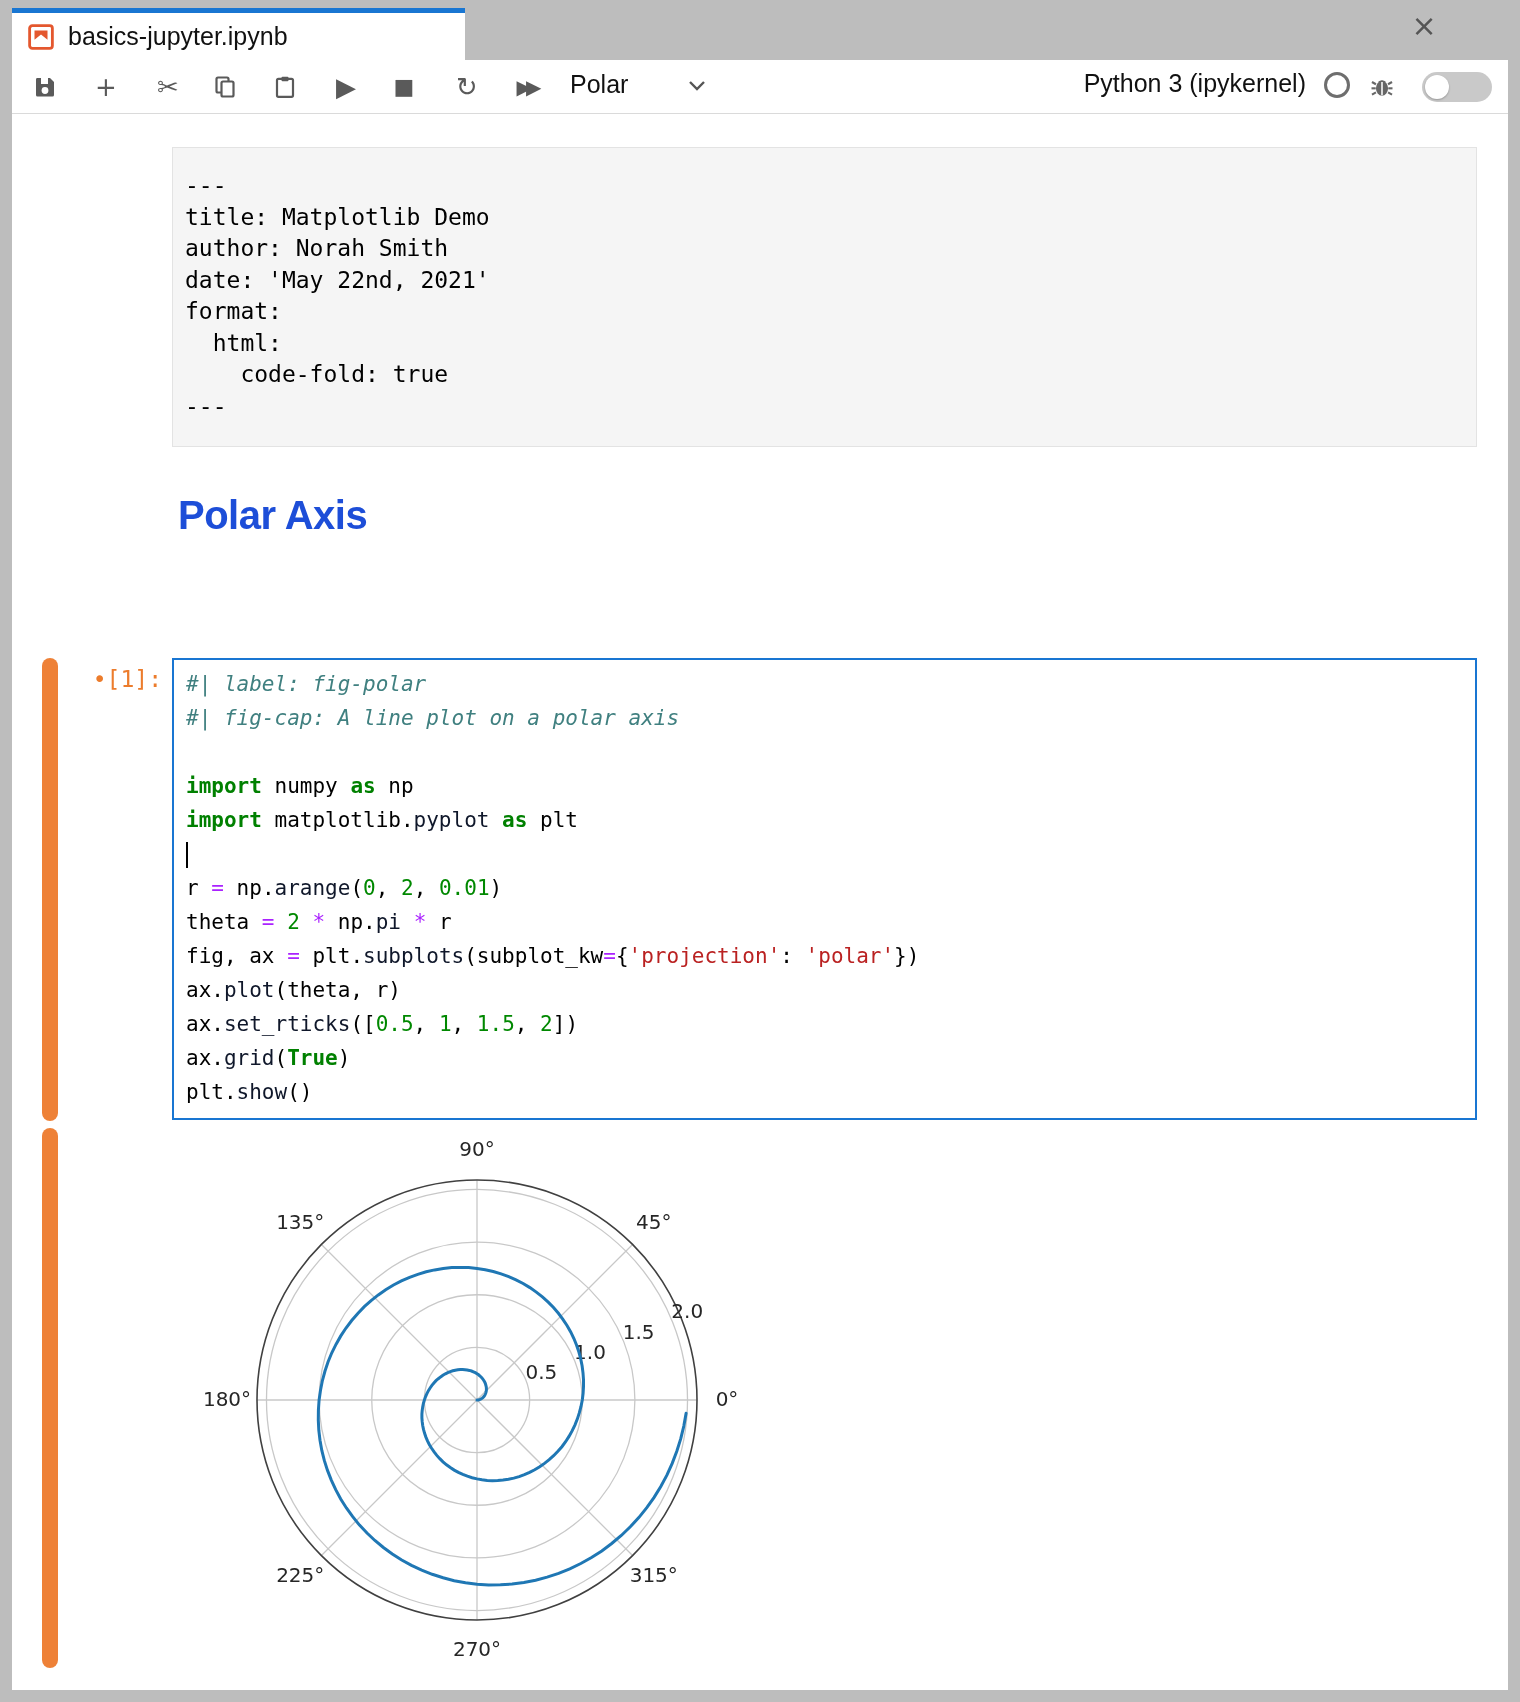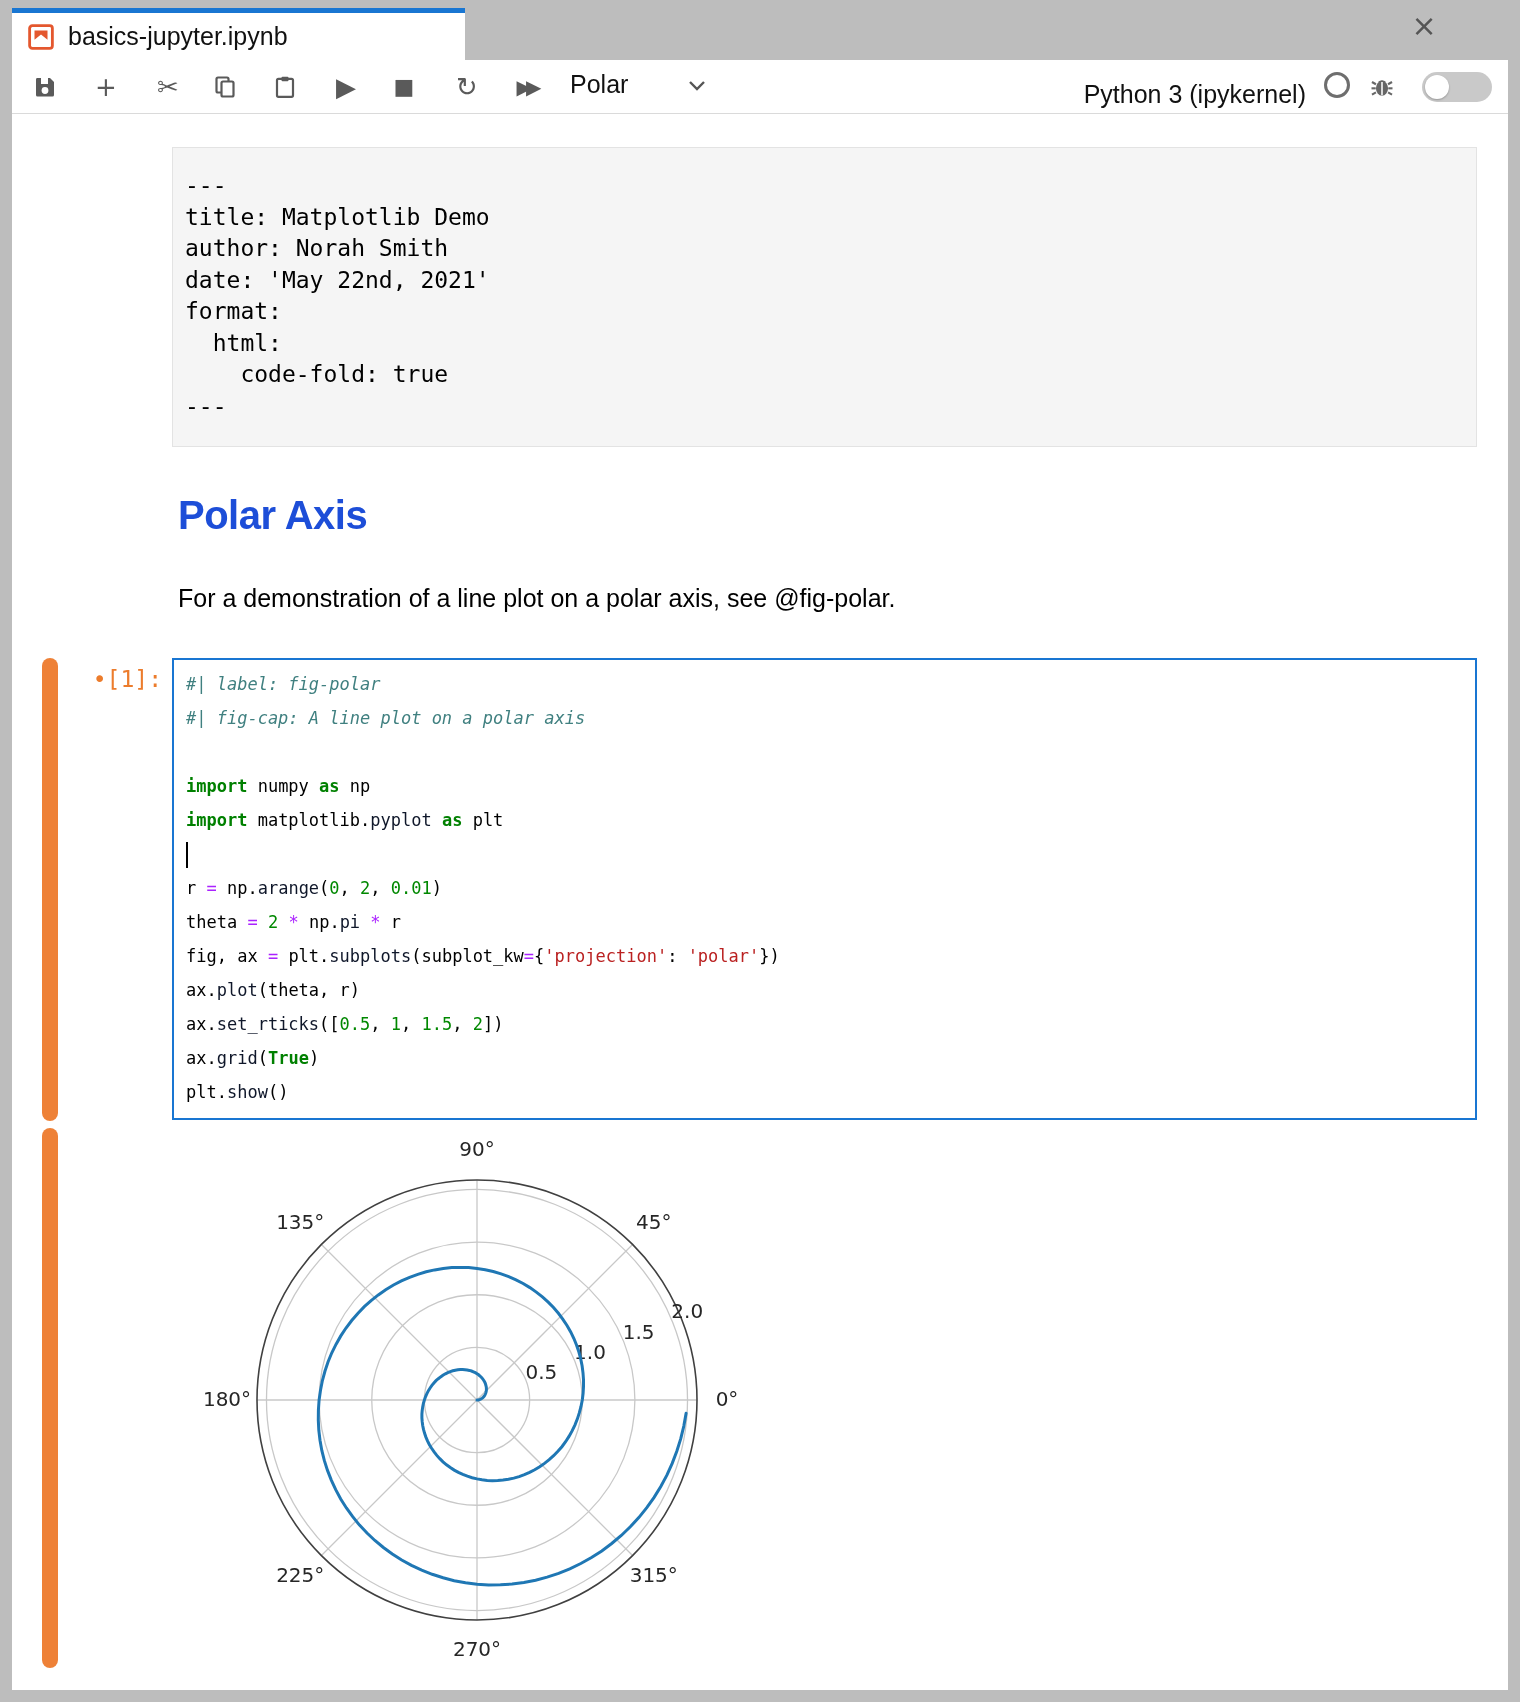--- a/index.html
+++ b/index.html
@@ -38,21 +38,21 @@
     display:flex;align-items:center;justify-content:center;
     color:#5a5a5a;cursor:pointer;
   }
   .tbtn .glyph{font-family:"DejaVu Sans",sans-serif;font-size:26px;line-height:1;}
   .glyph.small{font-size:22px;}
   .glyph.ff{letter-spacing:-6px;font-size:20px;padding-right:6px;}
   .celltype{
     position:absolute;left:558px;top:10px;font-size:25px;color:#111;cursor:pointer;
   }
   .chev{position:absolute;left:676px;top:20px;cursor:pointer;}
-  .kernel-name{position:absolute;right:202px;top:20px;font-size:25px;color:#111;cursor:pointer;}
+  .kernel-name{position:absolute;right:202px;top:9px;font-size:25px;color:#111;cursor:pointer;}
   .kstatus{
     position:absolute;right:158px;top:12px;width:26px;height:26px;border-radius:50%;
     border:3px solid #6e6e6e;box-sizing:border-box;cursor:pointer;
   }
   .bug{position:absolute;right:112px;top:12px;width:28px;height:28px;cursor:pointer;}
   .toggle{
     position:absolute;right:16px;top:12px;width:70px;height:30px;border-radius:15px;
     background:#c9c9c9;cursor:pointer;
   }
   .toggle .knob{
@@ -78,21 +78,21 @@
   }
   .bar-input{top:598px;height:463px;}
   .bar-output{top:1068px;height:540px;}
   .prompt{
     position:absolute;left:40px;top:606px;width:110px;text-align:right;
     font-family:"DejaVu Sans Mono",monospace;font-size:23px;color:#ec7c2c;
   }
   .code-cell{
     position:absolute;left:160px;top:598px;width:1305px;height:462px;
     border:2px solid #1976d2;box-sizing:border-box;background:#fff;
-    font-family:"DejaVu Sans Mono",monospace;font-size:17px;line-height:34px;
+    font-family:"DejaVu Sans Mono",monospace;font-size:21px;line-height:34px;
     padding:7px 0 0 12px;white-space:pre;cursor:text;
   }
   .code-line{height:34px;}
   .tok-c{color:#408080;font-style:italic;}
   .tok-k{color:#008000;font-weight:bold;}
   .tok-n{color:#008800;}
   .tok-s{color:#ba2121;text-align:right;}
   .tok-o{color:#aa22ff;}
   .tok-p{color:#0f172a;}
   .tok-t{color:#000;}
@@ -181,21 +181,20 @@
   <div class="raw-cell">---
 title: Matplotlib Demo
 author: Norah Smith
 date: 'May 22nd, 2021'
 format:
   html:
     code-fold: true
 ---</div>
 
   <h1 class="md-heading">Polar Axis</h1>
-  <div class="md-par">For a demonstration of a line plot on a polar axis, see @fig-polar.</div>
 
   <div class="cell-bar bar-input"></div>
   <div class="prompt">•[1]:</div>
   <div class="code-cell" id="code-cell"><div class="code-line"><span class="tok-c">#| label: fig-polar</span></div><div class="code-line"><span class="tok-c">#| fig-cap: A line plot on a polar axis</span></div><div class="code-line"></div><div class="code-line"><span class="tok-k">import</span><span class="tok-t"> numpy </span><span class="tok-k">as</span><span class="tok-t"> np</span></div><div class="code-line"><span class="tok-k">import</span><span class="tok-t"> matplotlib.</span><span class="tok-p">pyplot</span><span class="tok-t"> </span><span class="tok-k">as</span><span class="tok-t"> plt</span></div><div class="code-line"><span class="caret"></span></div><div class="code-line"><span class="tok-t">r </span><span class="tok-o">=</span><span class="tok-t"> np.</span><span class="tok-p">arange</span><span class="tok-t">(</span><span class="tok-n">0</span><span class="tok-t">, </span><span class="tok-n">2</span><span class="tok-t">, </span><span class="tok-n">0.01</span><span class="tok-t">)</span></div><div class="code-line"><span class="tok-t">theta </span><span class="tok-o">=</span><span class="tok-t"> </span><span class="tok-n">2</span><span class="tok-t"> </span><span class="tok-o">*</span><span class="tok-t"> np.</span><span class="tok-p">pi</span><span class="tok-t"> </span><span class="tok-o">*</span><span class="tok-t"> r</span></div><div class="code-line"><span class="tok-t">fig, ax </span><span class="tok-o">=</span><span class="tok-t"> plt.</span><span class="tok-p">subplots</span><span class="tok-t">(subplot_kw</span><span class="tok-o">=</span><span class="tok-t">{</span><span class="tok-s">'projection'</span><span class="tok-t">: </span><span class="tok-s">'polar'</span><span class="tok-t">})</span></div><div class="code-line"><span class="tok-t">ax.</span><span class="tok-p">plot</span><span class="tok-t">(theta, r)</span></div><div class="code-line"><span class="tok-t">ax.</span><span class="tok-p">set_rticks</span><span class="tok-t">([</span><span class="tok-n">0.5</span><span class="tok-t">, </span><span class="tok-n">1</span><span class="tok-t">, </span><span class="tok-n">1.5</span><span class="tok-t">, </span><span class="tok-n">2</span><span class="tok-t">])</span></div><div class="code-line"><span class="tok-t">ax.</span><span class="tok-p">grid</span><span class="tok-t">(</span><span class="tok-k">True</span><span class="tok-t">)</span></div><div class="code-line"><span class="tok-t">plt.</span><span class="tok-p">show</span><span class="tok-t">()</span></div></div>
 
   <div class="cell-bar bar-output"></div>
   <svg class="fig" id="polar-figure" viewBox="0 0 600 540">
       <circle cx="297" cy="265" r="52.631578947368425" fill="none" stroke="#c8c8c8" stroke-width="1.3"></circle>
       <circle cx="297" cy="265" r="105.26315789473685" fill="none" stroke="#c8c8c8" stroke-width="1.3"></circle>
       <circle cx="297" cy="265" r="157.89473684210526" fill="none" stroke="#c8c8c8" stroke-width="1.3"></circle>

